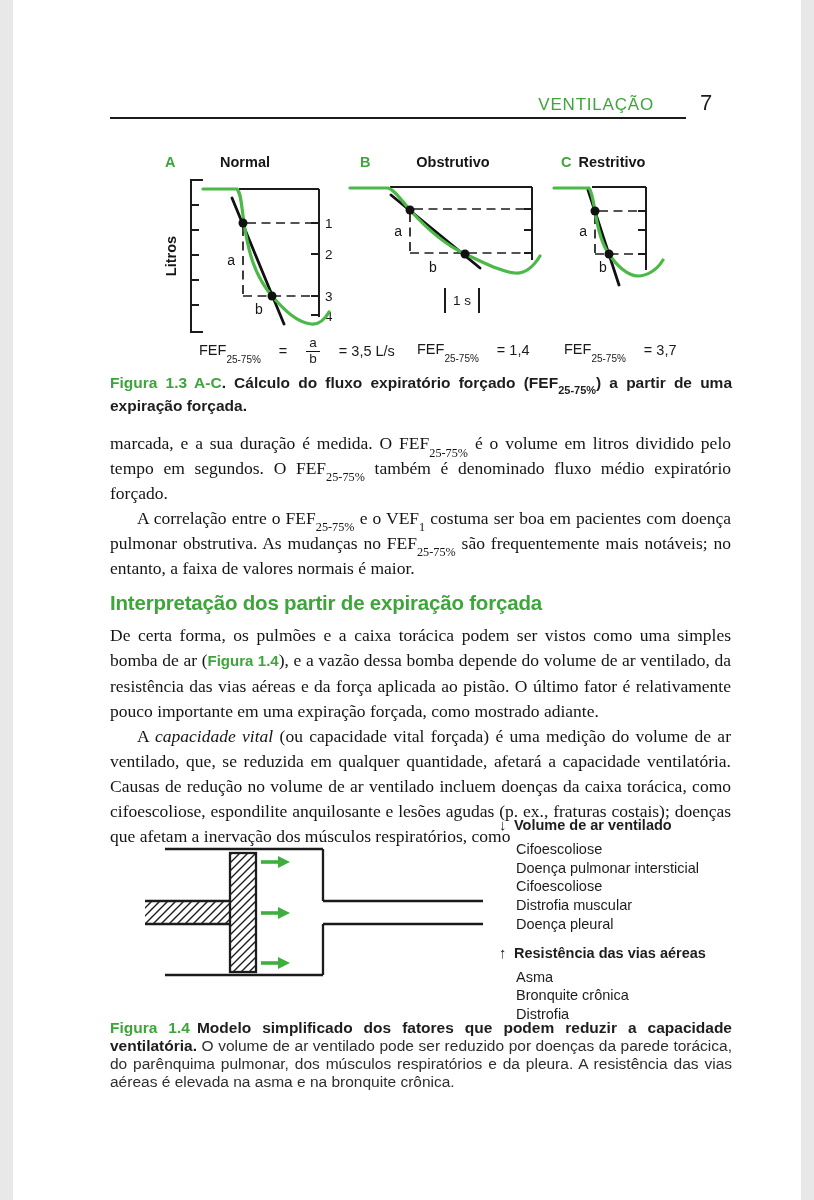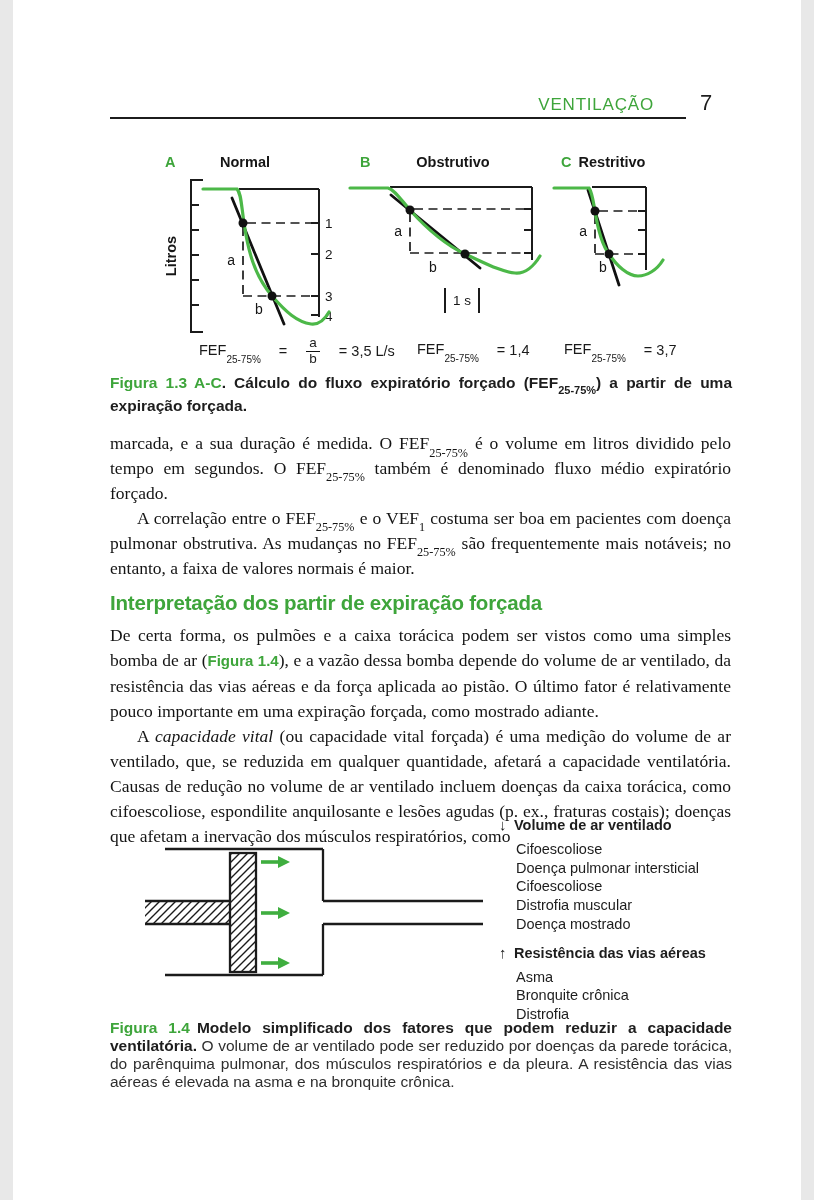--- a/index.html
+++ b/index.html
@@ -184,21 +184,21 @@
   <div class="fig14-lists">
     <div class="list-header">
       <span class="arrow">↓</span>
       <span>Volume de ar ventilado</span>
     </div>
     <ul>
       <li>Cifoescoliose</li>
       <li>Doença pulmonar intersticial</li>
       <li>Cifoescoliose</li>
       <li>Distrofia muscular</li>
-      <li>Doença mostrado</li>
+      <li>Doença pleural</li>
     </ul>
     <div class="list-header list2">
       <span class="arrow">↑</span>
       <span>Resistência das vias aéreas</span>
     </div>
     <ul>
       <li>Asma</li>
       <li>Bronquite crônica</li>
       <li>Distrofia</li>
     </ul>

